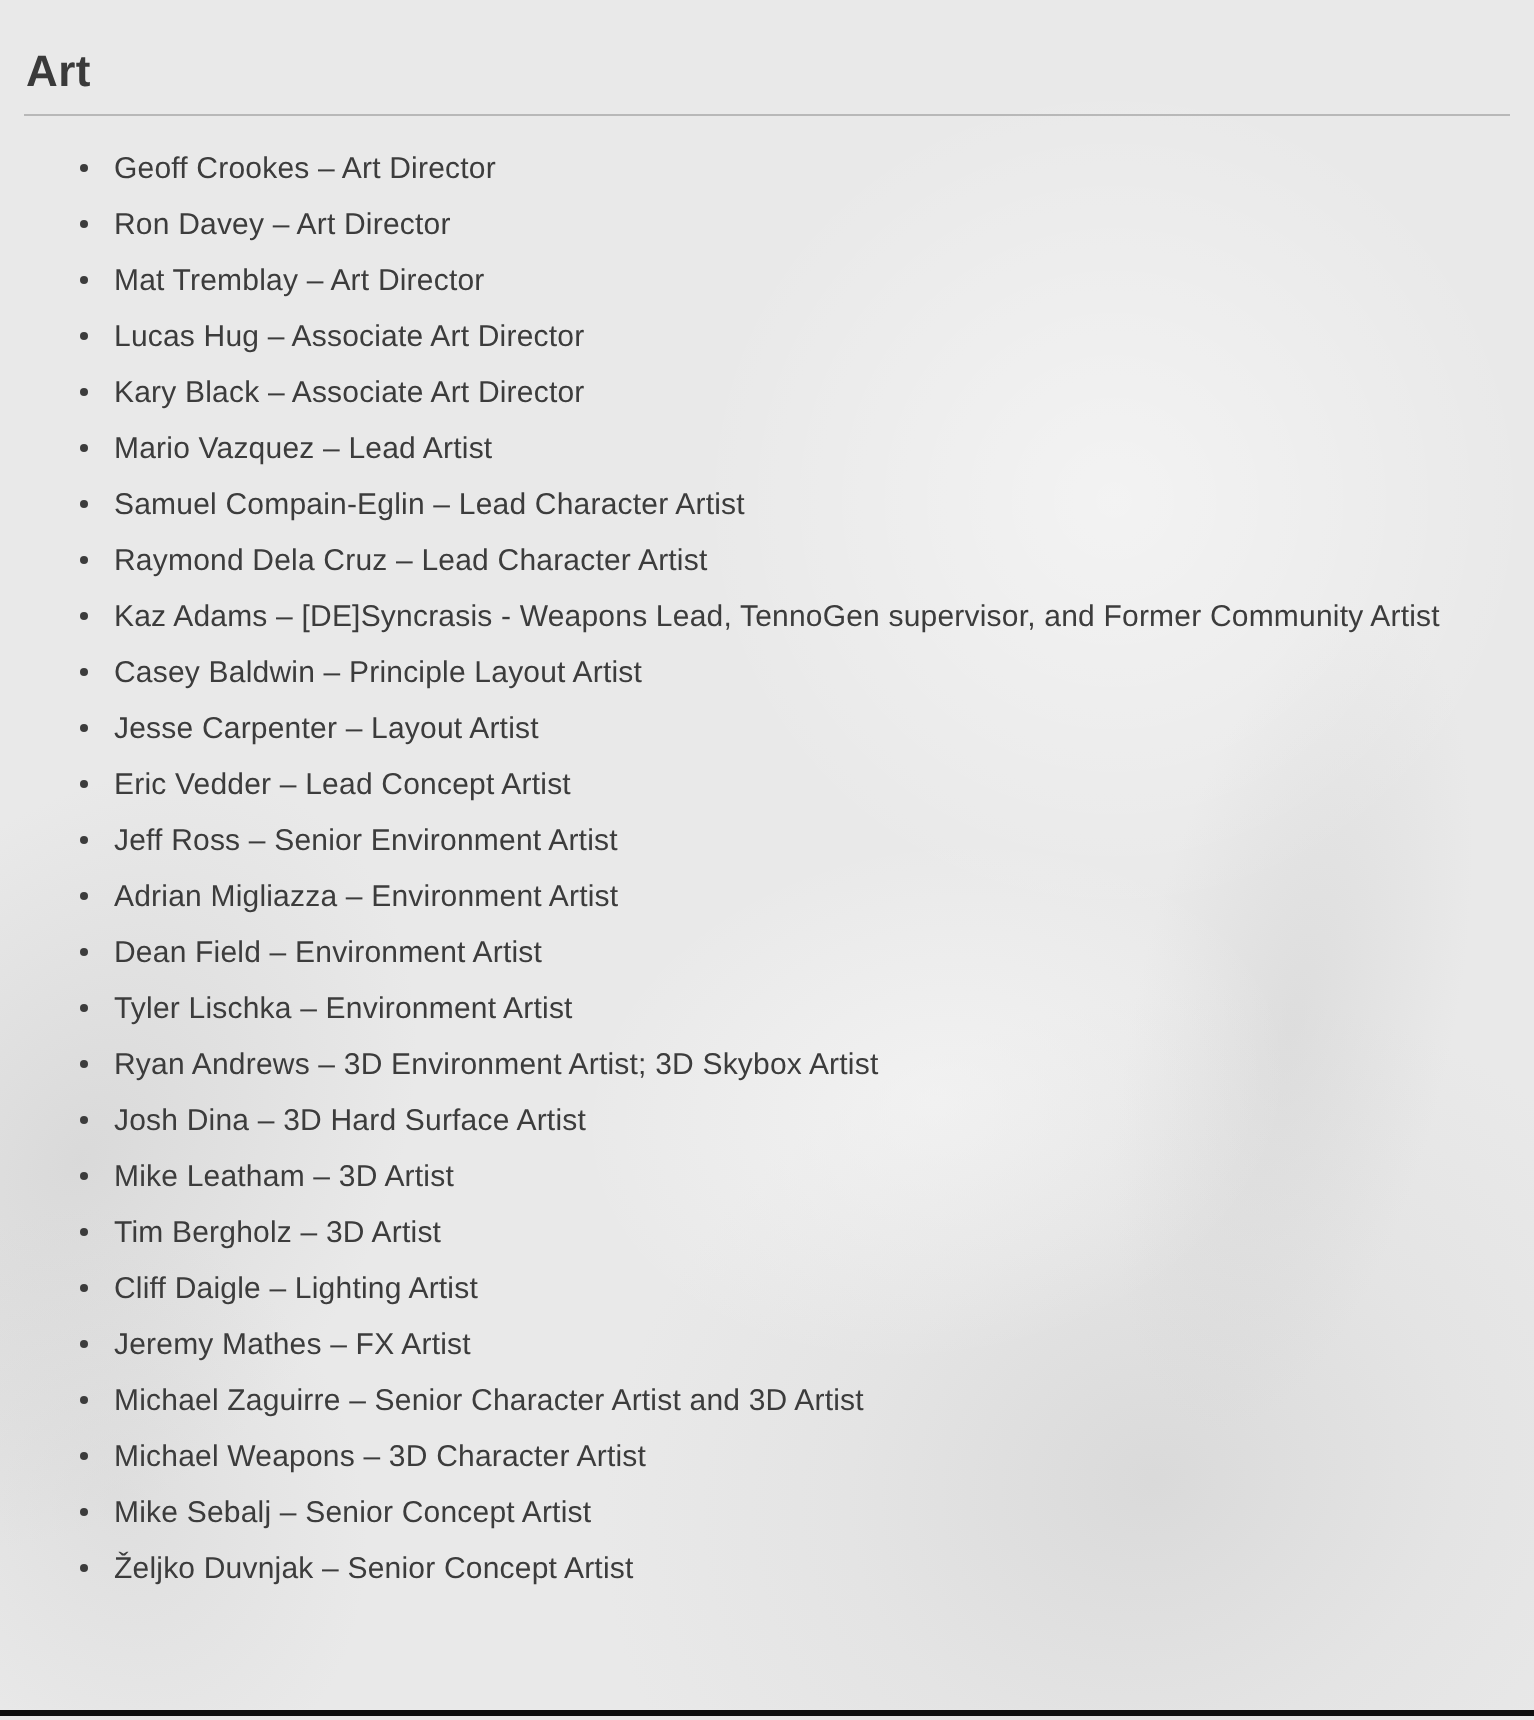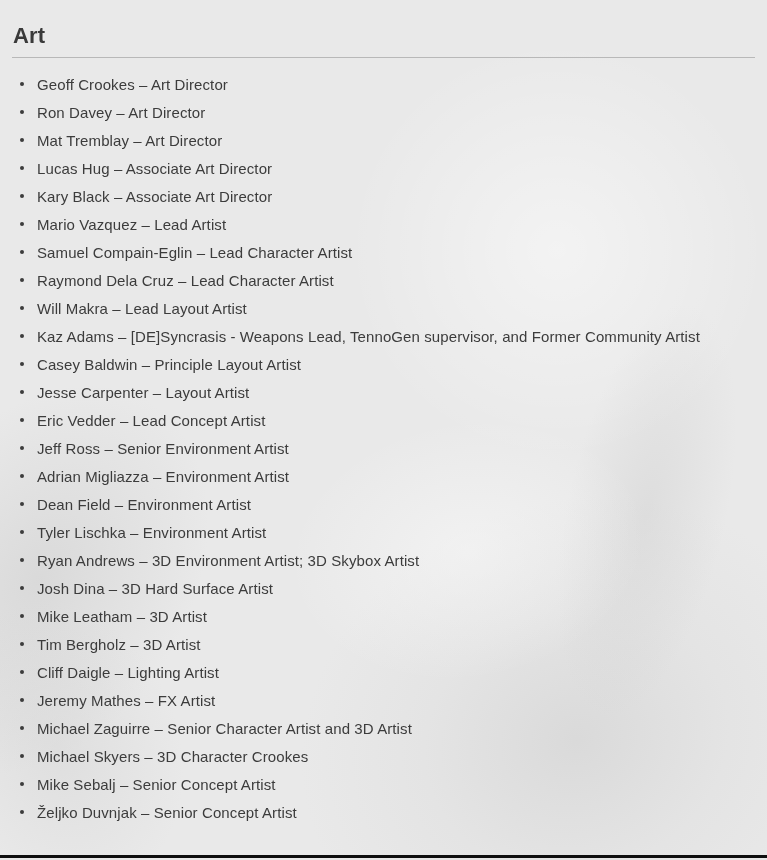--- a/index.html
+++ b/index.html
@@ -66,20 +66,21 @@
   ul.staff-list li {
     position: relative;
     height: 28px;
     display: flex;
     align-items: center;
     padding-left: 37px;
     font-size: 15px;
     letter-spacing: 0.1px;
     color: #3c3c3c;
     white-space: nowrap;
+    margin-left: 20px;
   }
   ul.staff-list li::before {
     content: "";
     position: absolute;
     left: 20px;
     top: 50%;
     margin-top: -2px;
     width: 4px;
     height: 4px;
     border-radius: 50%;
@@ -112,35 +113,34 @@
   </h2>
   <ul class="staff-list">
       <li>Geoff Crookes – Art Director</li>
       <li>Ron Davey – Art Director</li>
       <li>Mat Tremblay – Art Director</li>
       <li>Lucas Hug – Associate Art Director</li>
       <li>Kary Black – Associate Art Director</li>
       <li>Mario Vazquez – Lead Artist</li>
       <li>Samuel Compain-Eglin – Lead Character Artist</li>
       <li>Raymond Dela Cruz – Lead Character Artist</li>
-      <li>Will Makra – Lead Layout Artist</li>
       <li>Kaz Adams – [DE]Syncrasis - Weapons Lead, TennoGen supervisor, and Former Community Artist</li>
       <li>Casey Baldwin – Principle Layout Artist</li>
       <li>Jesse Carpenter – Layout Artist</li>
       <li>Eric Vedder – Lead Concept Artist</li>
       <li>Jeff Ross – Senior Environment Artist</li>
       <li>Adrian Migliazza – Environment Artist</li>
       <li>Dean Field – Environment Artist</li>
       <li>Tyler Lischka – Environment Artist</li>
       <li>Ryan Andrews – 3D Environment Artist; 3D Skybox Artist</li>
       <li>Josh Dina – 3D Hard Surface Artist</li>
       <li>Mike Leatham – 3D Artist</li>
       <li>Tim Bergholz – 3D Artist</li>
       <li>Cliff Daigle – Lighting Artist</li>
       <li>Jeremy Mathes – FX Artist</li>
       <li>Michael Zaguirre – Senior Character Artist and 3D Artist</li>
-      <li>Michael Skyers – 3D Character Crookes</li>
+      <li>Michael Weapons – 3D Character Artist</li>
       <li>Mike Sebalj – Senior Concept Artist</li>
       <li>Željko Duvnjak – Senior Concept Artist</li>
     </ul>
 </div>
 
 <div class="bottom-edge-bar"></div>
 
 </body></html>

